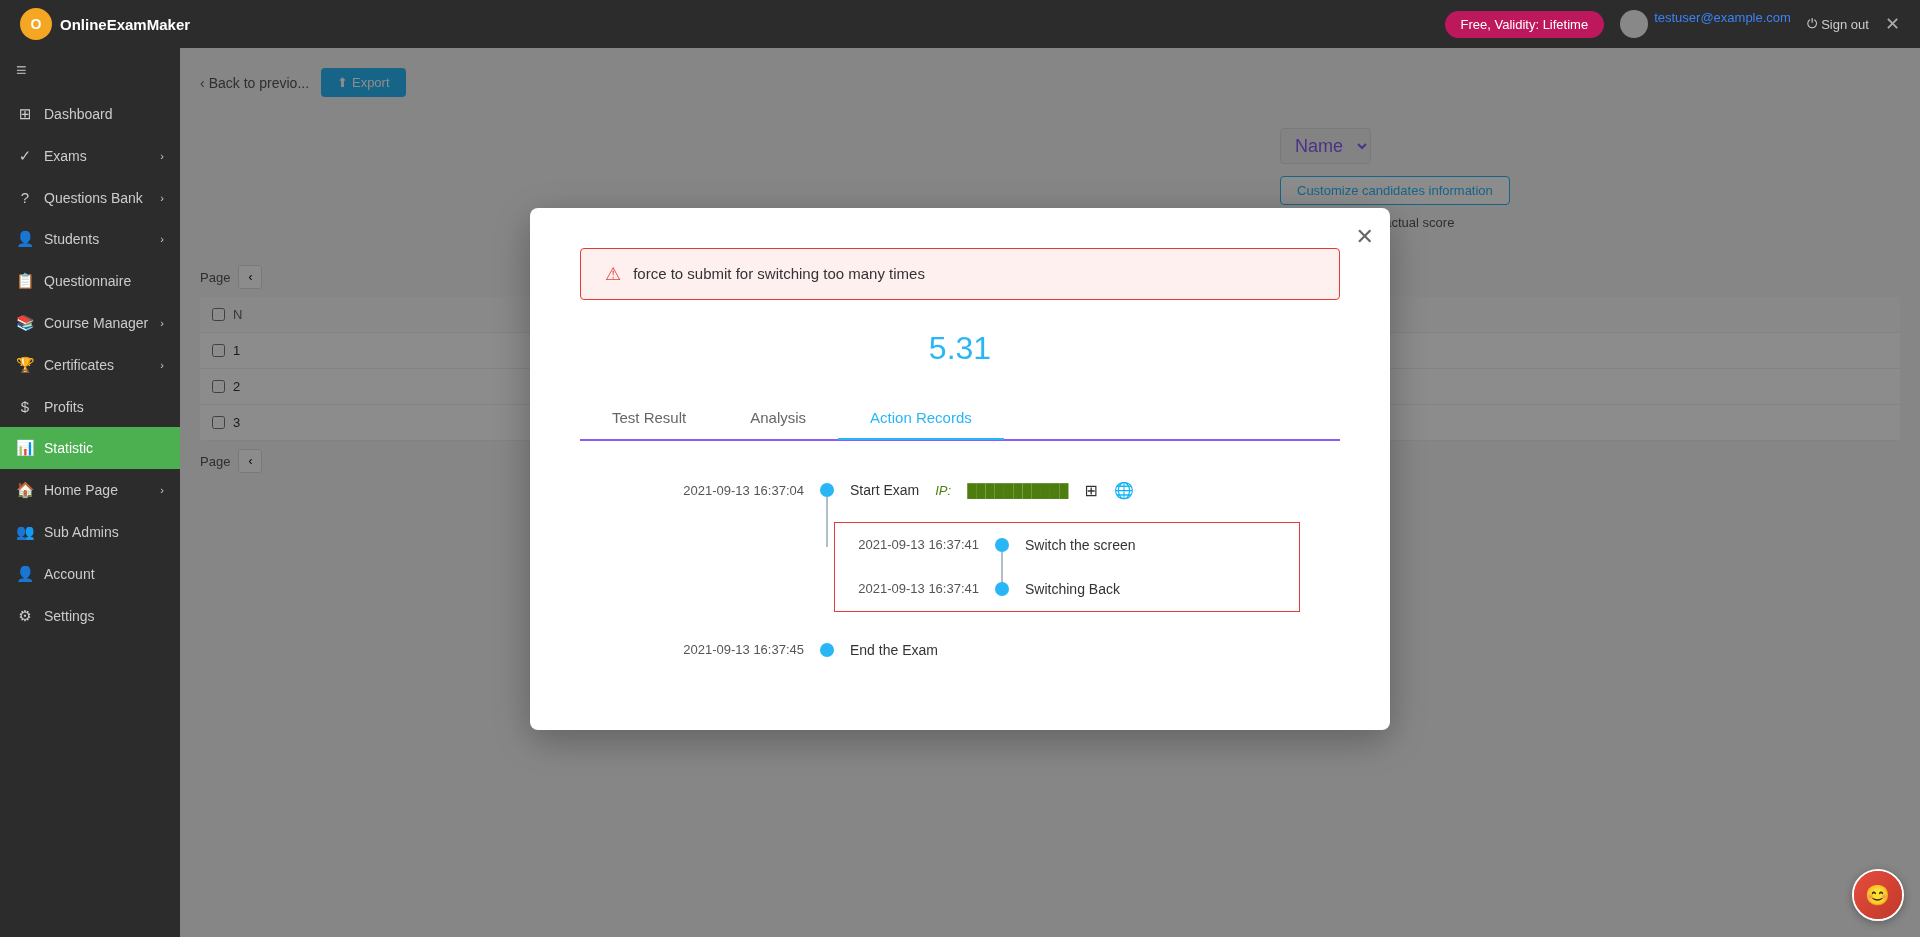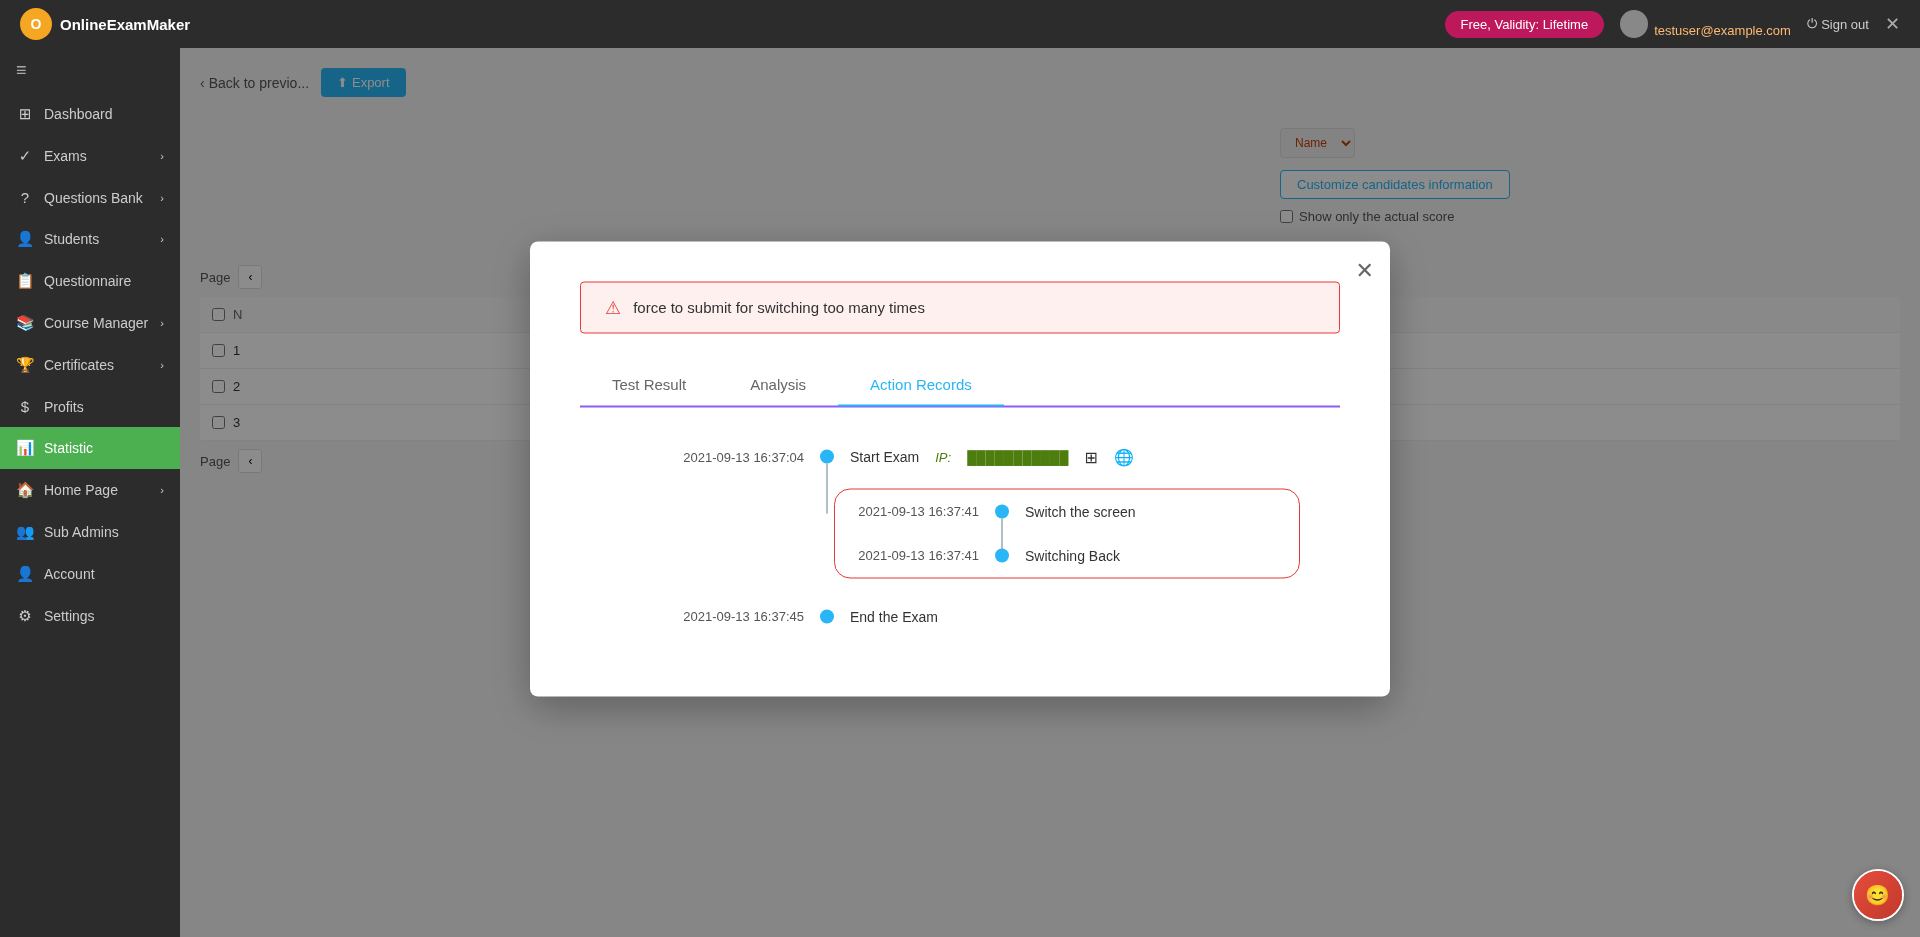--- a/index.html
+++ b/index.html
@@ -9,21 +9,21 @@
     .navbar {
       position: fixed; top: 0; left: 0; right: 0; height: 48px;
       background: #2c2c2c; display: flex; align-items: center; justify-content: space-between;
       padding: 0 20px; z-index: 1000;
     }
     .navbar-logo { display: flex; align-items: center; gap: 8px; }
     .navbar-logo-icon { width: 32px; height: 32px; background: #f5a623; border-radius: 50%; display: flex; align-items: center; justify-content: center; color: white; font-weight: bold; font-size: 14px; }
     .navbar-logo-text { color: white; font-size: 15px; font-weight: 600; }
     .navbar-right { display: flex; align-items: center; gap: 16px; }
     .btn-free { background: #be185d; color: white; border: none; border-radius: 20px; padding: 6px 16px; font-size: 13px; cursor: pointer; }
-    .navbar-user { display: flex; align-items: flex-end; gap: 6px; color: #fdba74; font-size: 13px; }
+    .navbar-user { display: flex; align-items: flex-start; gap: 6px; color: #3b82f6; font-size: 13px; }
     .avatar-small { width: 28px; height: 28px; border-radius: 50%; background: #888; }
     .navbar-signout { color: #ccc; font-size: 13px; display: flex; align-items: center; gap: 4px; }
 
     
     .sidebar {
       position: fixed; top: 48px; left: 0; bottom: 0; width: 180px;
       background: #2c2c2c; overflow-y: auto; z-index: 999;
     }
     .sidebar-toggle { padding: 12px 16px; color: #aaa; font-size: 18px; cursor: pointer; }
     .sidebar-item {
@@ -85,21 +85,21 @@
 
     
     .timeline { padding: 0 40px; }
     .tl-date { width: 200px; text-align: right; font-size: 13px; color: #555; padding-right: 16px; flex-shrink: 0; }
     .tl-dot { width: 14px; height: 14px; border-radius: 50%; background: #29b6f6; flex-shrink: 0; z-index: 1; }
     .tl-content { padding: 10px 16px; font-size: 14px; color: #333; display: flex; align-items: center; gap: 16px; }
     .tl-ip { color: #4d7c0f; font-size: 13px; font-style: italic; }
     .tl-os { font-size: 16px; }
     .tl-row { display: flex; align-items: center; margin-bottom: 12px; }
     .search-bar { display: flex; gap: 8px; margin-bottom: 12px; }
-    .search-select { border: 1px solid #ddd; border-radius: 4px; padding: 6px 10px; font-size: 12px; color: #c2410c; }
+    .search-select { border: 1px solid #ddd; border-radius: 4px; padding: 6px 10px; font-size: 18px; color: #8b5cf6; }
     .search-input-wrap { position: relative; flex: 1; }
     .search-input { width: 100%; border: 1px solid #ddd; border-radius: 4px; padding: 6px 30px 6px 10px; font-size: 13px; }
     .search-input-icon { position: absolute; right: 8px; top: 50%; transform: translateY(-50%); color: #aaa; font-size: 14px; }
     .customize-btn { border: 1px solid #29b6f6; color: #29b6f6; background: white; border-radius: 4px; padding: 6px 16px; font-size: 13px; cursor: pointer; }
     .show-score-row { display: flex; align-items: center; gap: 6px; margin-bottom: 12px; font-size: 13px; color: #555; }
 
     
     .top-row { display: flex; align-items: center; gap: 12px; margin-bottom: 16px; }
     .back-btn { background: none; border: none; color: #555; font-size: 14px; cursor: pointer; display: flex; align-items: center; gap: 4px; }
     .export-btn { background: #29b6f6; color: white; border: none; border-radius: 4px; padding: 7px 16px; font-size: 13px; cursor: pointer; display: flex; align-items: center; gap: 4px; }
@@ -264,20 +264,23 @@
 <div class="overlay"></div>
 
 <div class="modal">
   <button class="modal-close">✕</button>
 
   <div class="alert-banner">
     <span class="alert-icon">⚠</span>
     <span class="alert-text">force to submit for switching too many times</span>
   </div>
 
+  <div class="score-display">
+    <span class="score-value">5.31</span>
+  </div>
 
   <div class="tabs">
     <div class="tab">Test Result</div>
     <div class="tab">Analysis</div>
     <div class="tab active">Action Records</div>
   </div>
 
   <div class="timeline">
 
     <div class="tl-row">
@@ -288,21 +291,21 @@
       </div>
       <div class="tl-content">
         <span>Start Exam</span>
         <span class="tl-ip">IP:</span>
         <span class="tl-ip">███████████</span>
         <span class="tl-os">⊞</span>
         <span class="tl-os" style="font-size:16px;">🌐</span>
       </div>
     </div>
 
-    <div style="margin-left:214px;border:1.5px solid #e53935;border-radius:16px;margin-bottom:20px;">
+    <div style="margin-left:214px;border:1.5px solid #e53935;border-radius:0;margin-bottom:20px;">
 
       <div class="tl-row" style="margin-bottom:0;padding:4px 0;">
         <span class="tl-date" style="width:160px;text-align:right;padding-right:16px;font-size:13px;color:#555;">2021-09-13 16:37:41</span>
         <div style="position:relative;display:flex;align-items:center;">
           <div style="position:absolute;left:6px;top:14px;width:2px;height:36px;background:#b0bec5;z-index:0;"></div>
           <span class="tl-dot"></span>
         </div>
         <div class="tl-content">
           <span>Switch the screen</span>
         </div>

